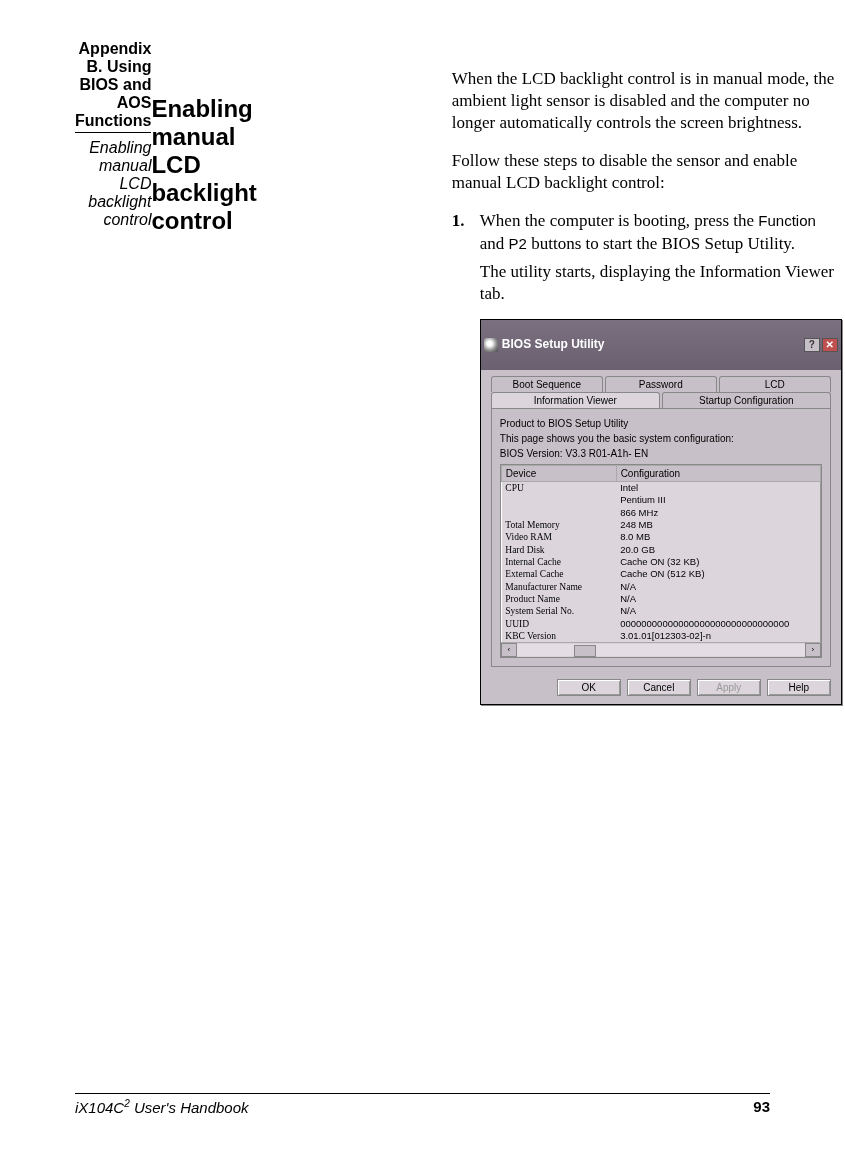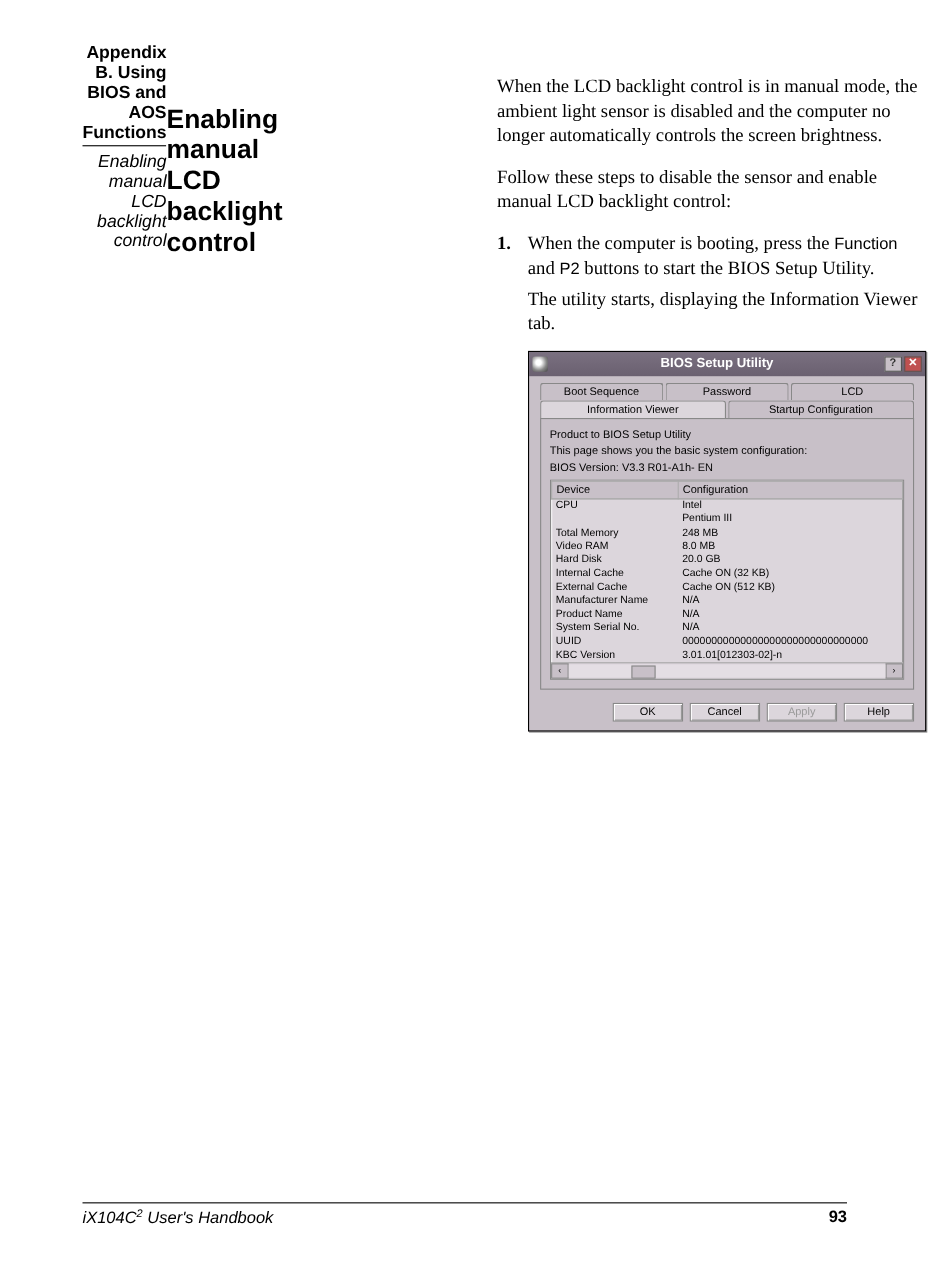--- a/index.html
+++ b/index.html
@@ -78,23 +78,22 @@
     background: #c8c0c8;
     font-family: Tahoma, Arial, sans-serif;
     font-size: 11px;
     box-shadow: 1px 1px 0 #888;
   }
   .titlebar {
     background: linear-gradient(#7a7080, #6a6070);
     color: #fff;
     display: flex;
     align-items: center;
-    padding: 2px 3px;
+    padding: 16px 3px;
     height: 18px;
-    text-align: center;
   }
   .titlebar-icon {
     width: 14px; height: 14px;
     background: radial-gradient(circle at 40% 40%, #fff 20%, #888 60%, #444 100%);
     border-radius: 2px;
     margin-right: 4px;
   }
   .titlebar-text {
     font-weight: bold;
     flex: 1;
@@ -163,21 +162,21 @@
     border: 1px solid #aaa;
     padding: 1px 4px;
     background: #c8c0c8;
     margin-top: 12px;
   }
   .inner-table td {
     padding: 0 4px;
     white-space: nowrap;
     font-size: 9.5px;
   }
-  .inner-table td:first-child { width: 36%; }
+  .inner-table td:first-child { width: 36%; font-family: Liberation Serif, serif; }
   .scrollbar {
     display: flex;
     align-items: center;
     background: #d8d2d8;
     border-top: 1px solid #aaa;
     height: 14px;
   }
   .scroll-btn {
     width: 14px; height: 12px;
     border: 1px solid #888;
@@ -295,20 +294,24 @@
               </tr>
             </thead>
             <tbody id="bios-rows">
                 <tr>
                   <td>CPU</td>
                   <td>Intel</td>
                 </tr>
                 <tr>
                   <td></td>
                   <td>Pentium III</td>
+                </tr>
+                <tr>
+                  <td></td>
+                  <td>866 MHz</td>
                 </tr>
                 <tr>
                   <td>Total Memory</td>
                   <td>248 MB</td>
                 </tr>
                 <tr>
                   <td>Video RAM</td>
                   <td>8.0 MB</td>
                 </tr>
                 <tr>

